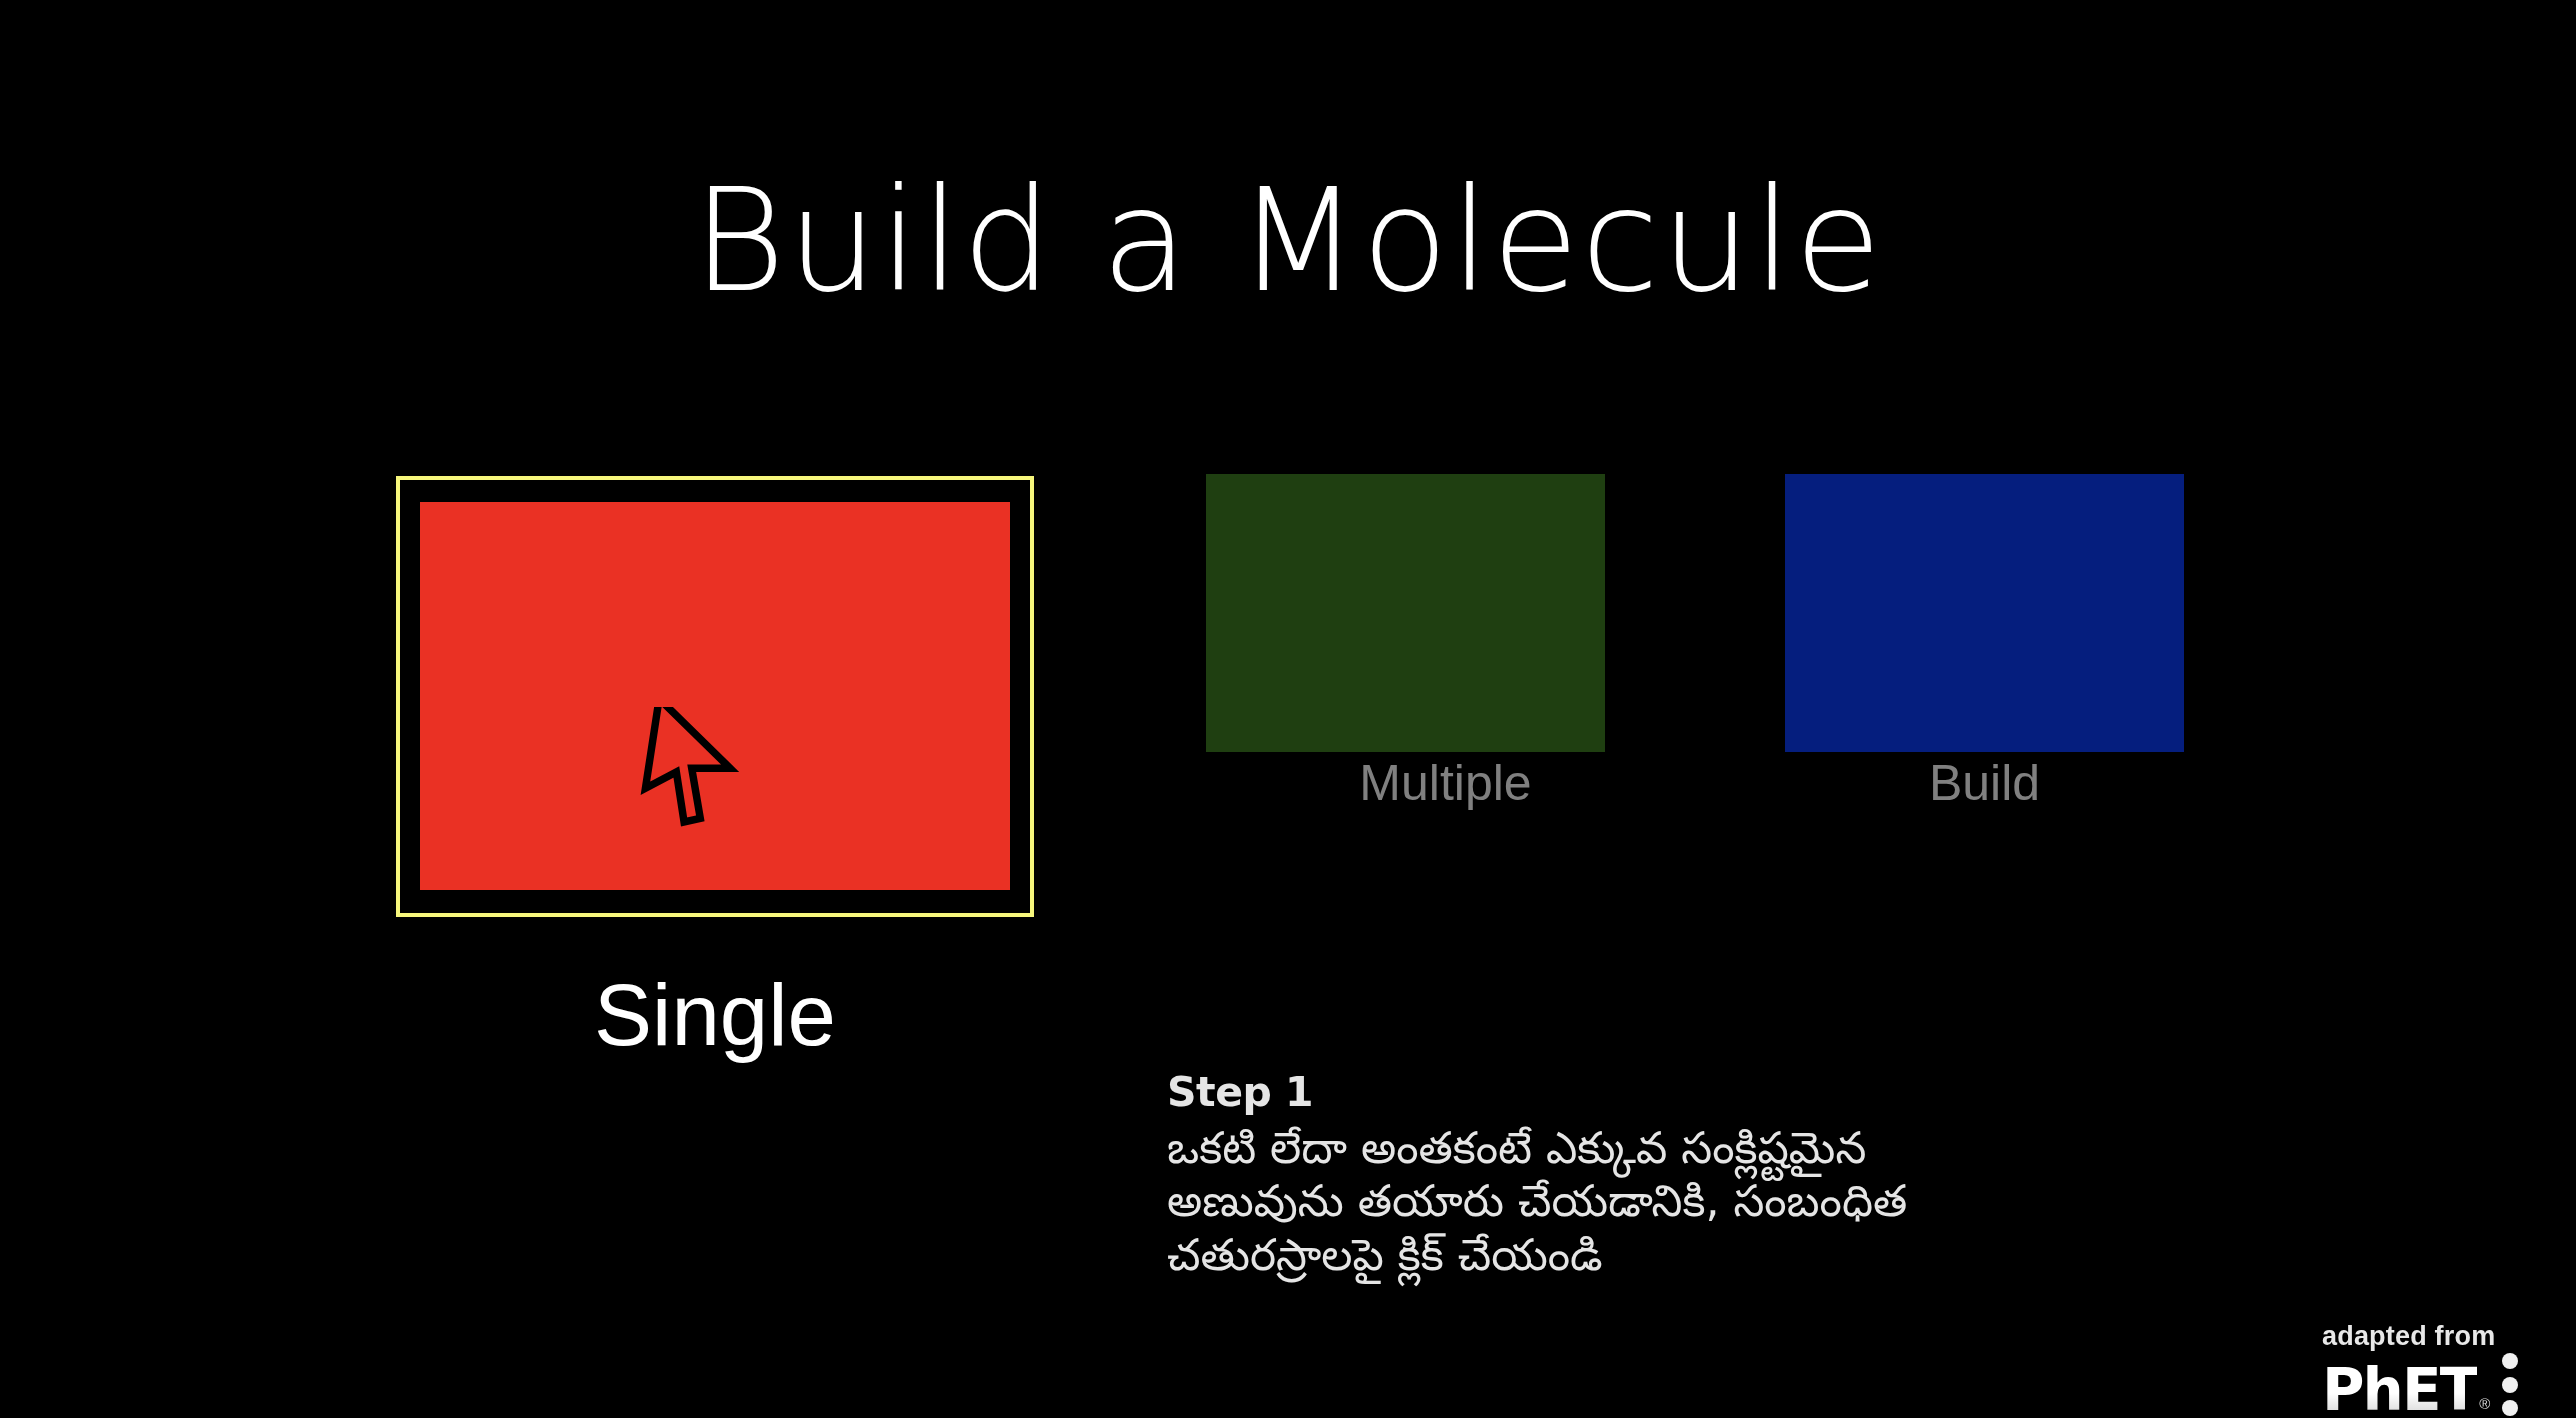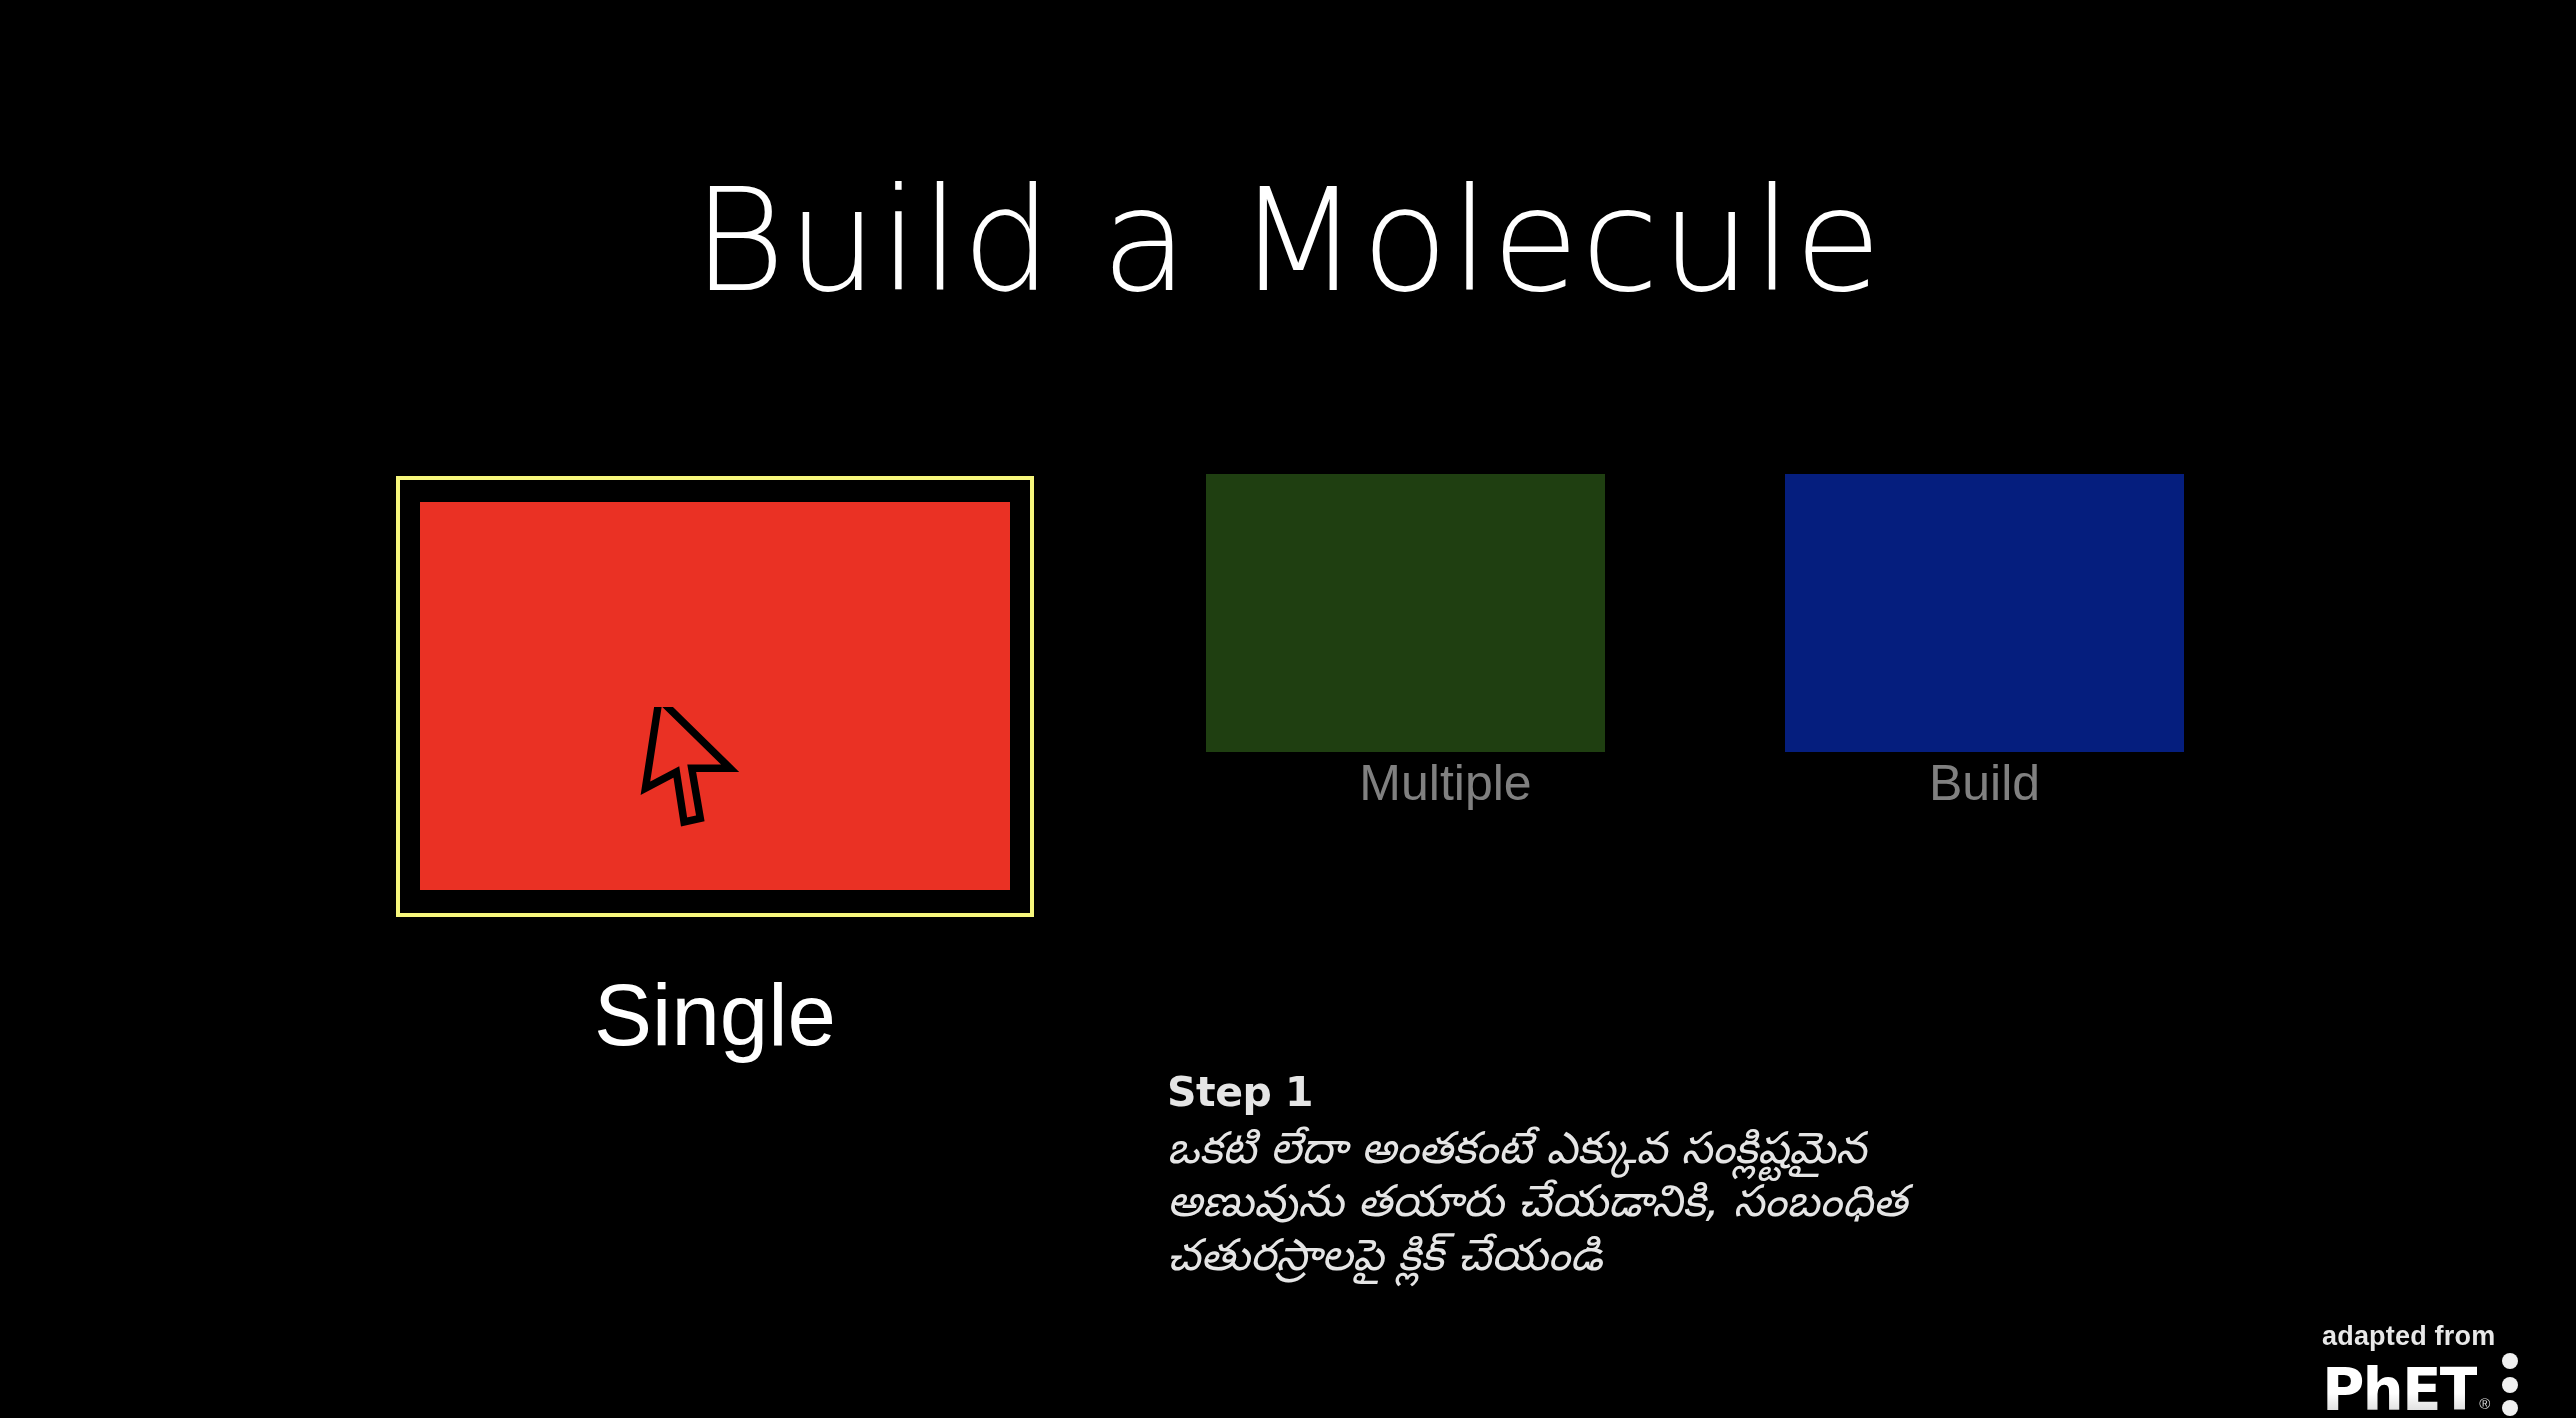--- a/index.html
+++ b/index.html
@@ -106,21 +106,21 @@
     letter-spacing:-0.5px;
     margin-bottom:5.6px;
   }
   .step-body {
     font-family:"DejaVu Sans", sans-serif;
     font-size:44px;
     font-weight:400;
     line-height:1.22;
     letter-spacing:0px;
   }
-  .step-body div { white-space:nowrap;font-style:italic; }
+  .step-body div { white-space:nowrap; }
 
   
   .phet-logo {
     position:absolute;
     left:2322px; top:1323px;
     width:233px; height:95px;
   }
   .phet-adapted {
     color:#e8e8e8;
     font-family:"Liberation Sans", sans-serif;

